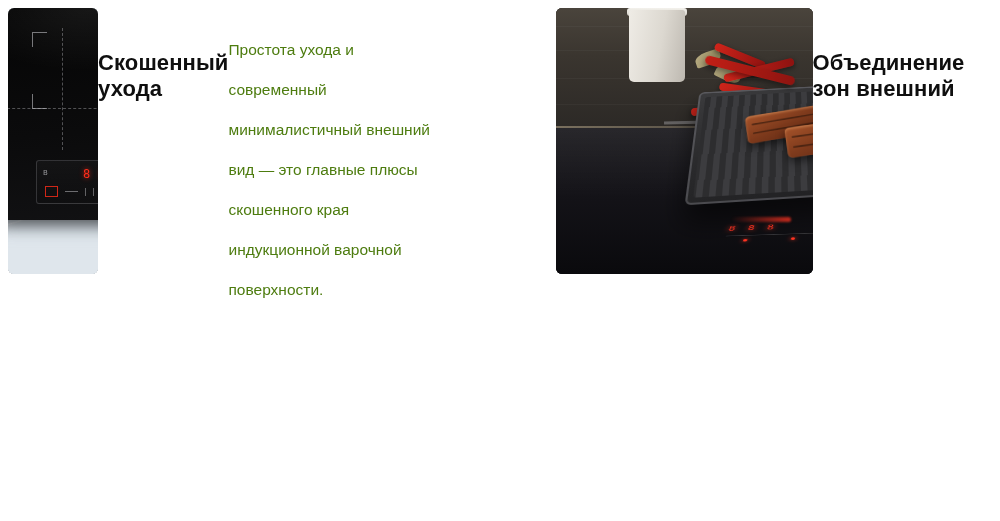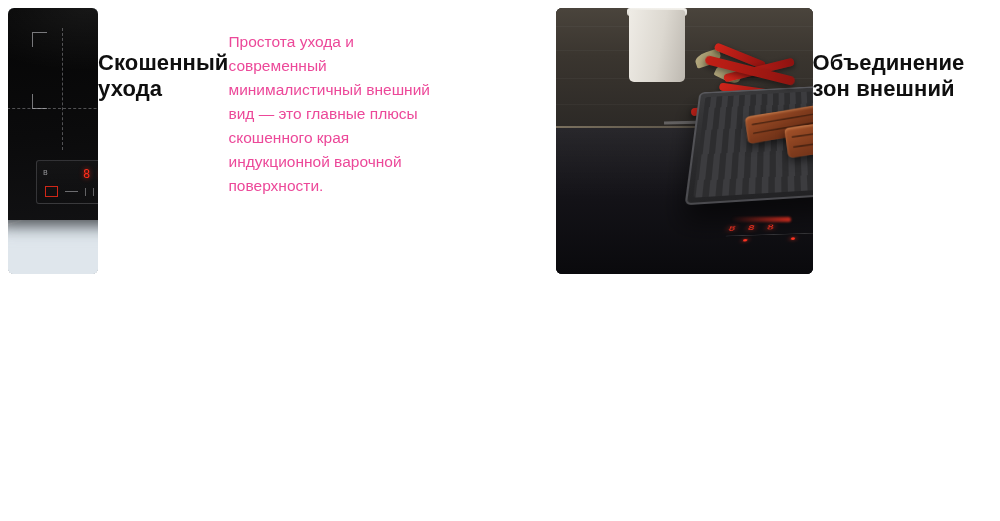--- a/index.html
+++ b/index.html
@@ -415,22 +415,22 @@
   .title {
     margin: 42px 0 0 0;
     font-size: 22px;
     font-weight: bold;
     color: #0f0f0f;
     letter-spacing: 0.1px;
   }
   .body-text {
     margin: 22px 0 0 0;
     font-size: 15.5px;
-    line-height: 24px;
-    color: #ec4899;
+    line-height: 40px;
+    color: #4d7c0f;
     max-width: 430px;
   }
 </style>
 </head>
 <body>
 
 <div class="page">
   <div class="features">
 
     <div class="feature">

